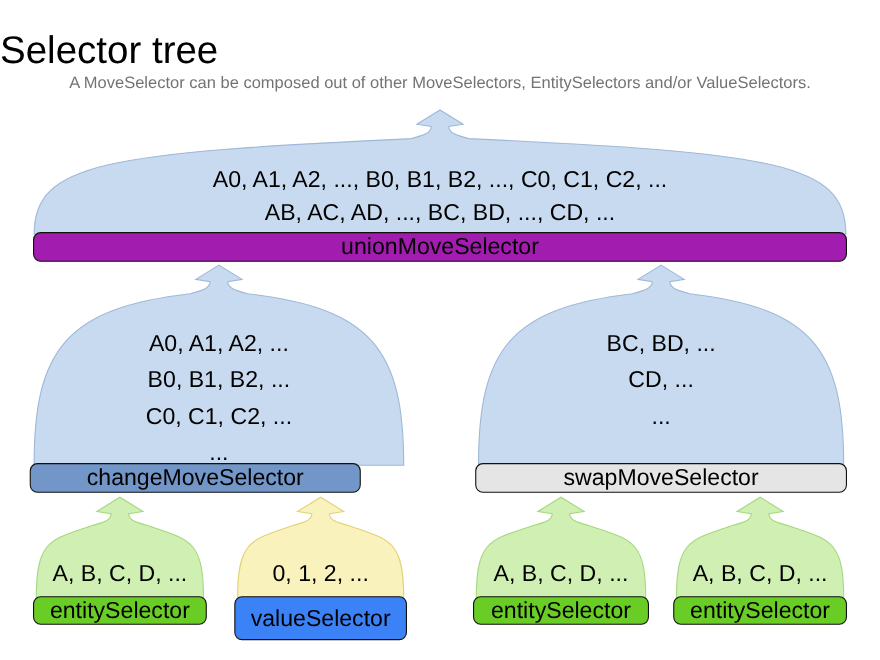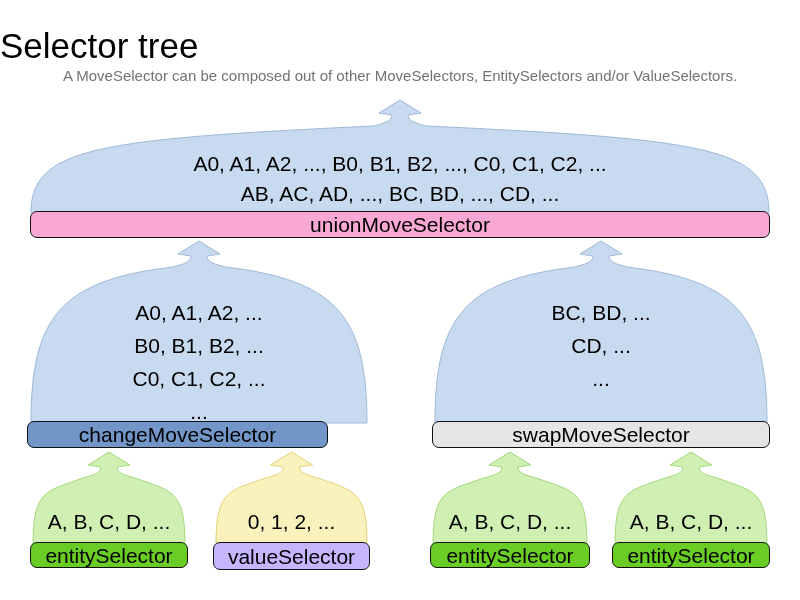--- a/index.html
+++ b/index.html
@@ -61,21 +61,21 @@
   <div class="title">Selector tree</div>
   <div class="subtitle">A MoveSelector can be composed out of other MoveSelectors, EntitySelectors and/or ValueSelectors.</div>
 
   <svg class="cloud" style="left: 30px; top: 100px; --fill: #c8daef; --stroke: #9fb8d9;" width="740" height="113" viewBox="0 0 740 113">
       <path d="M 1 113 C 1 47.5 66.6 39 344 26 C 355 23 362 21 362 15 L 349 13 L 370 0 L 391 13 L 378 15 C 378 21 385 23 396 26 C 673.4 39 739 47.5 739 113 Z"></path>
     </svg>
   <div class="ctext" style="left:30px; top:149px; width:740px; line-height:30px;">
     <div>A0, A1, A2, ..., B0, B1, B2, ..., C0, C1, C2, ...</div>
     <div>AB, AC, AD, ..., BC, BD, ..., CD, ...</div>
   </div>
-  <div class="bar" style="left: 30px; top: 211px; width: 740px; height: 27px; background: #f9a8d4;">unionMoveSelector</div>
+  <div class="bar" style="left: 30px; top: 211px; width: 740px; height: 27px; background: #a21caf;">unionMoveSelector</div>
 
   <svg class="cloud" style="left: 30px; top: 241px; --fill: #c8daef; --stroke: #9fb8d9;" width="338" height="182" viewBox="0 0 338 182">
       <path d="M 1 182 C 1 76.4 30.4 39 143 26 C 154 23 161 21 161 15 L 148 13 L 169 0 L 190 13 L 177 15 C 177 21 184 23 195 26 C 307.6 39 337 76.4 337 182 Z"></path>
     </svg>
   <div class="ctext" style="left:30px; top:296px; width:338px; line-height:33px;text-align:center;">
     <div>A0, A1, A2, ...</div>
     <div>B0, B1, B2, ...</div>
     <div>C0, C1, C2, ...</div>
     <div>...</div>
   </div>
@@ -98,21 +98,21 @@
     <div>A, B, C, D, ...</div>
   </div>
   <div class="bar" style="left: 30px; top: 542px; width: 158px; height: 26px; background: rgb(105, 205, 37);">entitySelector</div>
 
   <svg class="cloud" style="left: 215px; top: 452px; --fill: #faf2bc; --stroke: #e3d276;" width="153" height="92" viewBox="0 0 153 92">
       <path d="M 1 92 C 1 38.6 13.8 39 50.5 26 C 61.5 23 68.5 21 68.5 15 L 55.5 13 L 76.5 0 L 97.5 13 L 84.5 15 C 84.5 21 91.5 23 102.5 26 C 139.2 39 152 38.6 152 92 Z"></path>
     </svg>
   <div class="ctext" style="left:215px; top:505px; width:153px; line-height:34px;">
     <div>0, 1, 2, ...</div>
   </div>
-  <div class="bar" style="left: 213px; top: 542px; width: 157px; height: 28px; background: #c4b5fd;">valueSelector</div>
+  <div class="bar" style="left: 213px; top: 542px; width: 157px; height: 40px; background: #3b82f6;">valueSelector</div>
 
   <svg class="cloud" style="left: 432px; top: 452px; --fill: #cff0b2; --stroke: #a4d87e;" width="156" height="92" viewBox="0 0 156 92">
       <path d="M 1 92 C 1 38.6 14.0 39 52 26 C 63 23 70 21 70 15 L 57 13 L 78 0 L 99 13 L 86 15 C 86 21 93 23 104 26 C 142.0 39 155 38.6 155 92 Z"></path>
     </svg>
   <div class="ctext" style="left:432px; top:505px; width:156px; line-height:34px;">
     <div>A, B, C, D, ...</div>
   </div>
   <div class="bar" style="left: 430px; top: 542px; width: 160px; height: 26px; background: rgb(105, 205, 37);">entitySelector</div>
 
   <svg class="cloud" style="left: 614px; top: 452px; --fill: #cff0b2; --stroke: #a4d87e;" width="154" height="92" viewBox="0 0 154 92">

